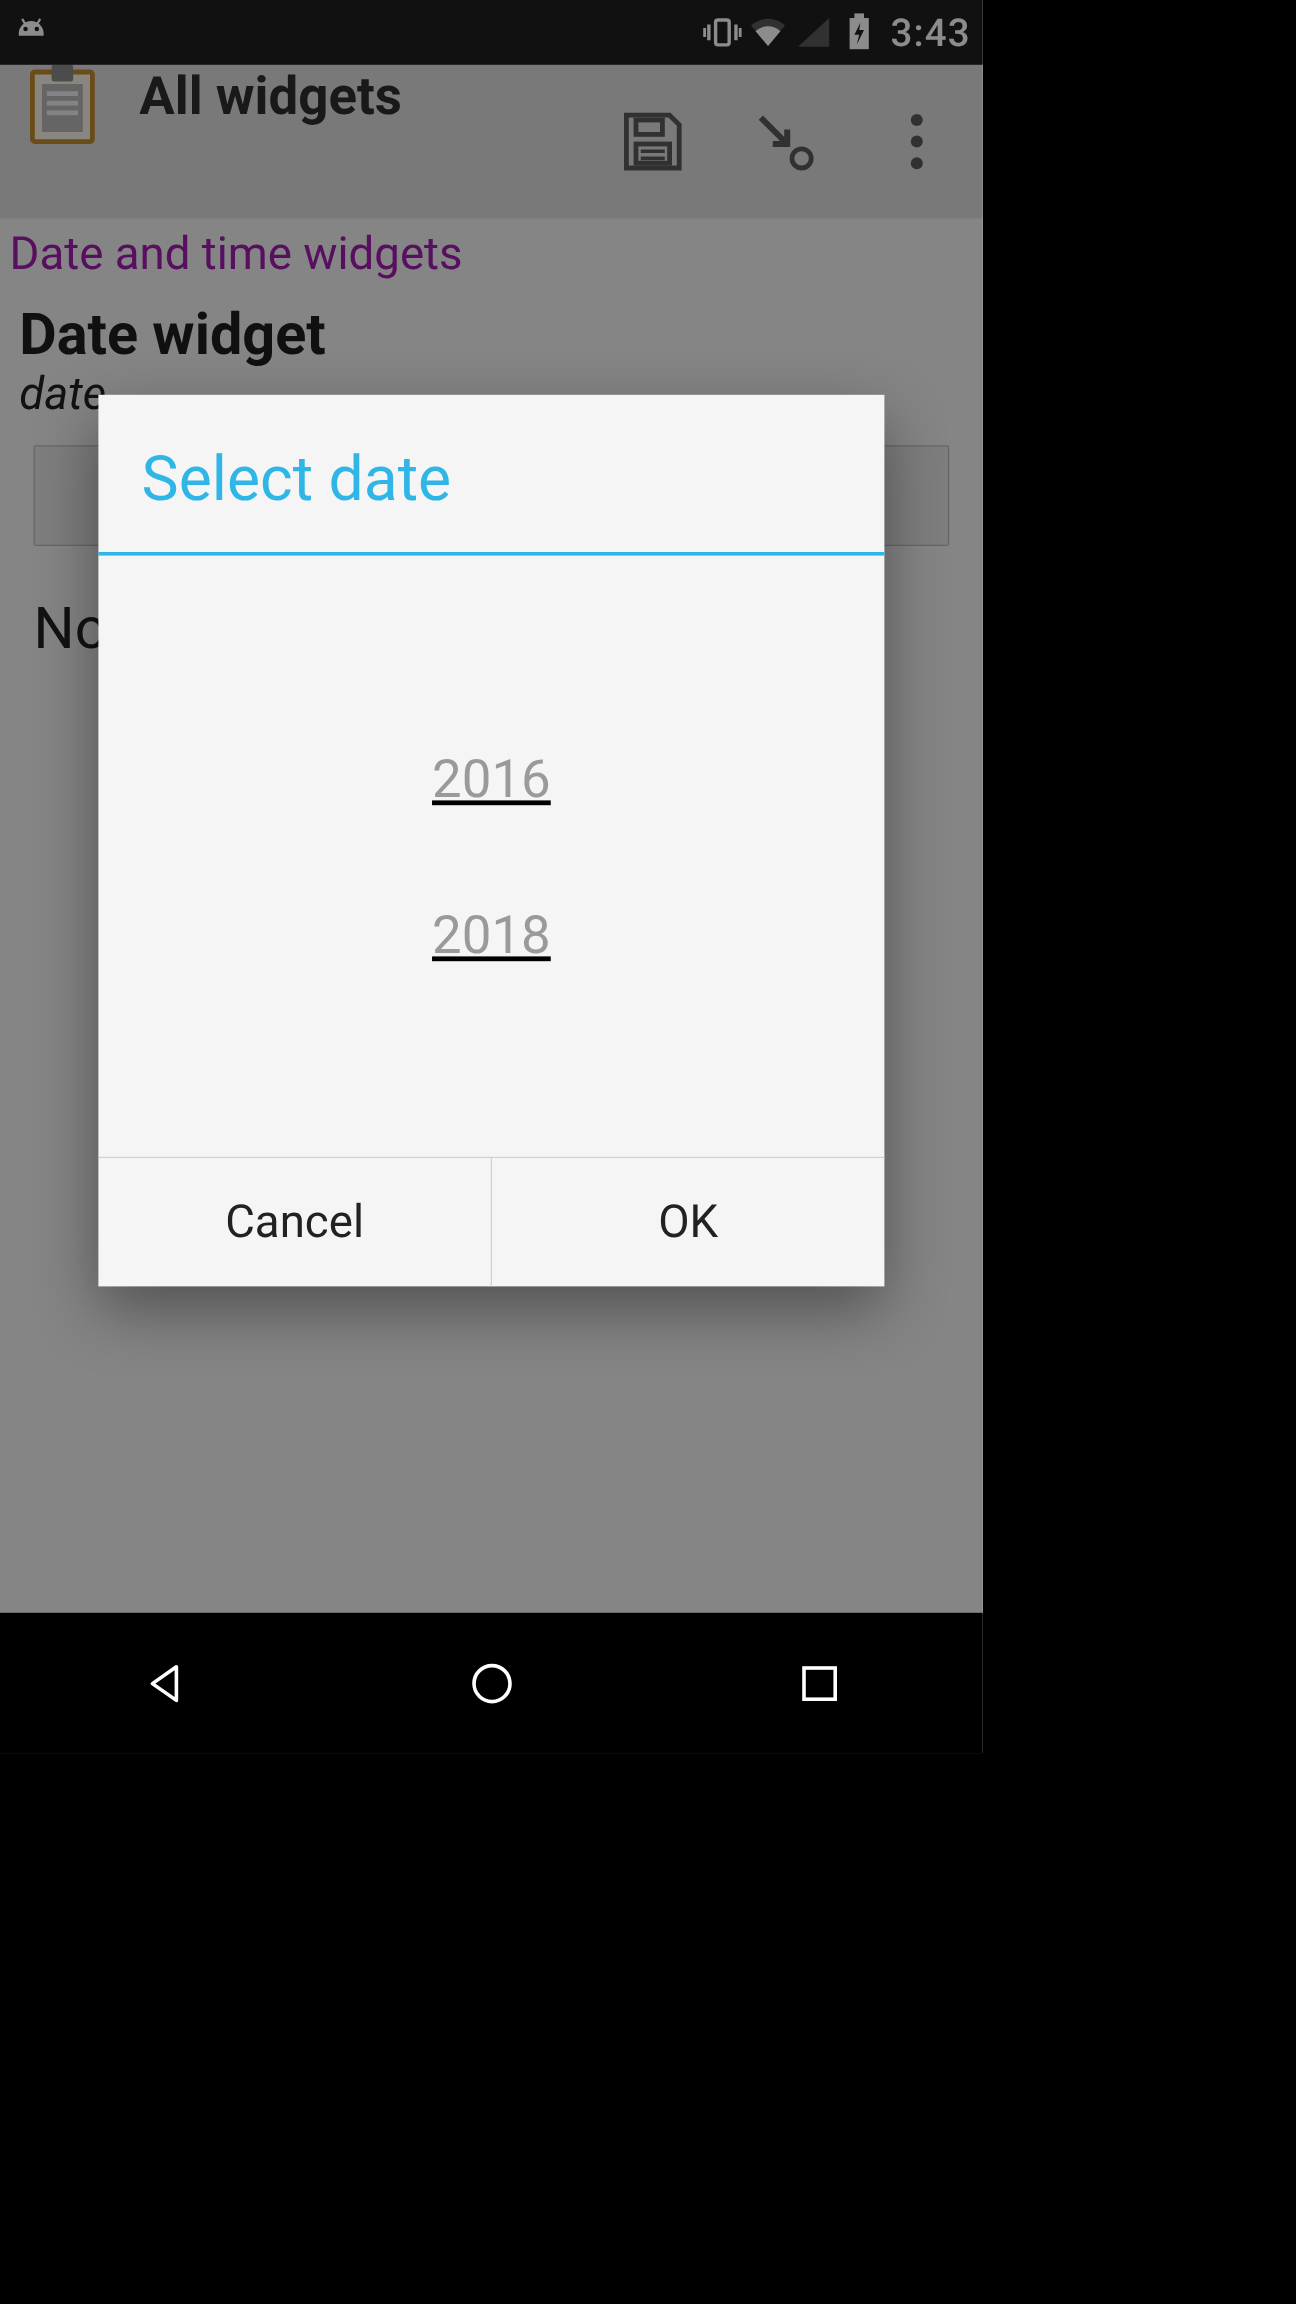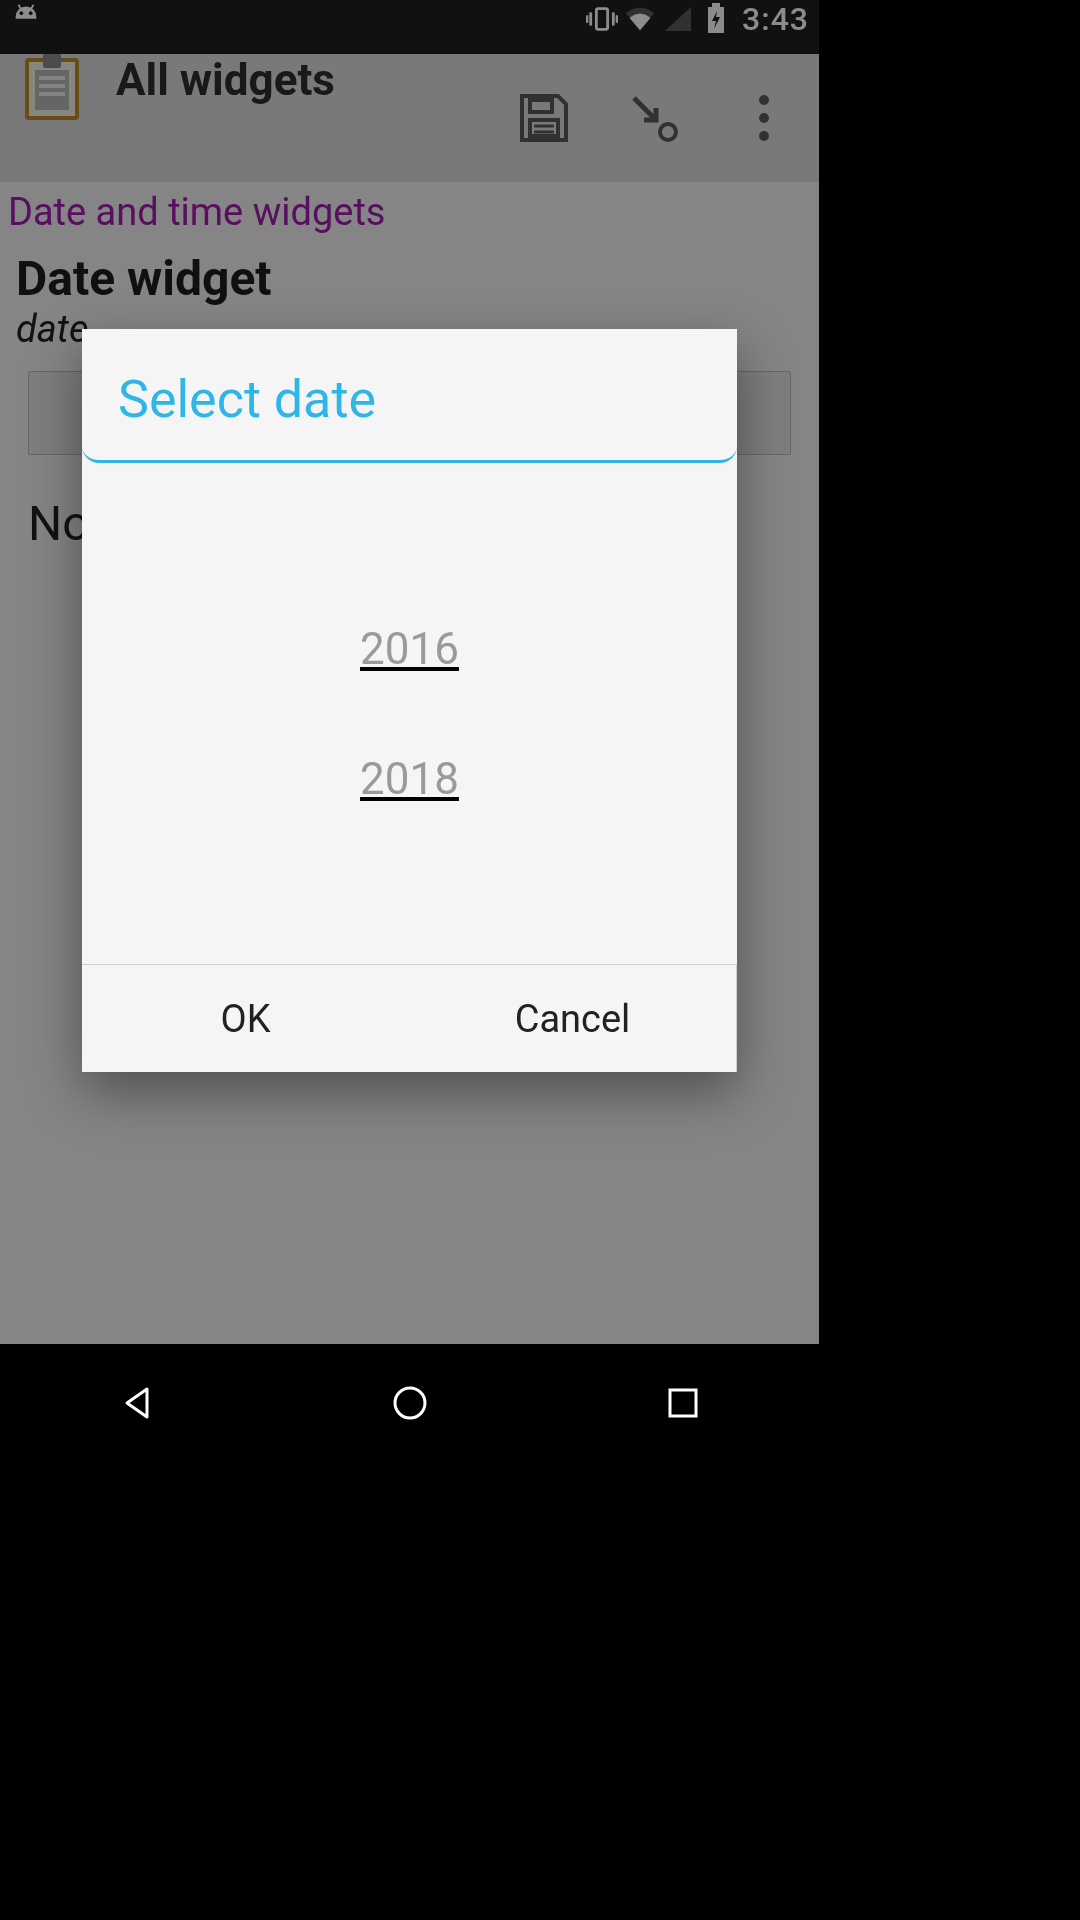--- a/index.html
+++ b/index.html
@@ -1,20 +1,20 @@
 <!DOCTYPE html>
 <html><head>
 <meta charset="utf-8">
 <style>
   * { margin: 0; padding: 0; box-sizing: border-box; }
   html, body { width: 819px; height: 1461px; font-family: Roboto, "Helvetica Neue", Arial, sans-serif; background: #000; overflow: hidden; }
   .screen { position: relative; width: 819px; height: 1461px; background: #f2f2f2; }
 
   
-  .statusbar { position: absolute; top:0; left:0; right:0; height:54px; background:#1f1f1f; display:flex; align-items:flex-start; justify-content:space-between; padding:0 10px; color:#fff; }
+  .statusbar { position: absolute; top:0; left:0; right:0; height:54px; background:#1f1f1f; display:flex; align-items:center; justify-content:space-between; padding:0 10px; color:#fff; }
   .statusbar-left { display:flex; align-items:center; }
   .statusbar-right { display:flex; align-items:center; gap:6px; }
   .status-icon { width:32px; height:32px; display:inline-flex; align-items:center; justify-content:center; }
   .status-time { font-size:32px; font-weight:500; letter-spacing:1px; margin-left:4px; }
 
   
   .toolbar { position:absolute; top:54px; left:0; right:0; height:128px; background:#dddddd; display:flex; padding:0 20px; }
   .toolbar-icon { width:64px; height:64px; display:flex; align-items:center; justify-content:center; }
   .toolbar-title { font-size:44px; font-weight:700; color:#2e2e2e; margin-left:32px; flex:1; }
   .toolbar-actions { display:flex; align-items:center; gap:40px; }
@@ -26,21 +26,21 @@
   .item-title { font-size:48px; font-weight:700; color:#1e1e1e; margin-top:16px; padding-left:8px;}
   .item-sub { font-size:38px; font-style:italic; color:#222; padding-left:8px; }
   .pill { margin:20px 20px 0 20px; height:84px; border:1px solid #bbb; background:#e6e6e6; border-radius:2px; }
   .no-line { font-size:48px; color:#222; padding:40px 20px; }
 
   
   .scrim { position:absolute; inset:0; background:rgba(0,0,0,0.45); }
 
   
   .dialog { position:absolute; left:82px; top:329px; width:655px; height:743px; background:#f5f5f5; box-shadow:0 20px 50px rgba(0,0,0,0.4); display:flex; flex-direction:column; }
-  .dialog-header { padding:40px 36px 30px 36px; border-bottom:3px solid #30b6e6;border-radius:17px; }
+  .dialog-header { padding:40px 36px 30px 36px; border-bottom:3px solid #30b6e6; }
   .dialog-title { color:#30b6e6; font-size:52px; font-weight:400; }
   .dialog-body { flex:1; display:flex; align-items:center; justify-content:center;text-decoration:underline; }
   .picker-column { width:200px; display:flex; flex-direction:column; align-items:center; }
   .picker-item { height:130px; display:flex; align-items:center; justify-content:center; font-size:44px; color:#9a9a9a; width:100%; }
   .picker-item.selected { color:#1f1f1f; border-top:2px solid #30b6e6; border-bottom:2px solid #30b6e6; width:150px; height:118px; }
   .dialog-buttons { display:flex; height:108px; border-top:1px solid #d0d0d0; }
   .dialog-button { flex:1; display:flex; align-items:center; justify-content:center; font-size:38px; color:#222; }
   .dialog-button.cancel { border-right:1px solid #d0d0d0; }
 
   
@@ -150,22 +150,22 @@
     <div class="dialog-header">
       <div class="dialog-title">Select date</div>
     </div>
     <div class="dialog-body">
       <div class="picker-column">
         <div class="picker-item">2016</div>
         <div class="picker-item">2018</div>
       </div>
     </div>
     <div class="dialog-buttons">
+      <div class="dialog-button cancel">Cancel</div>
       <div class="dialog-button">OK</div>
-      <div class="dialog-button cancel">Cancel</div>
     </div>
   </div>
 
   <div class="navbar">
     <span class="nav-shape">
       <svg width="40" height="40" viewBox="0 0 40 40">
           <path d="M30 6 L10 20 L30 34 Z" fill="none" stroke="#fff" stroke-width="3" stroke-linejoin="round"></path>
         </svg>
     </span>
     <span class="nav-shape">

